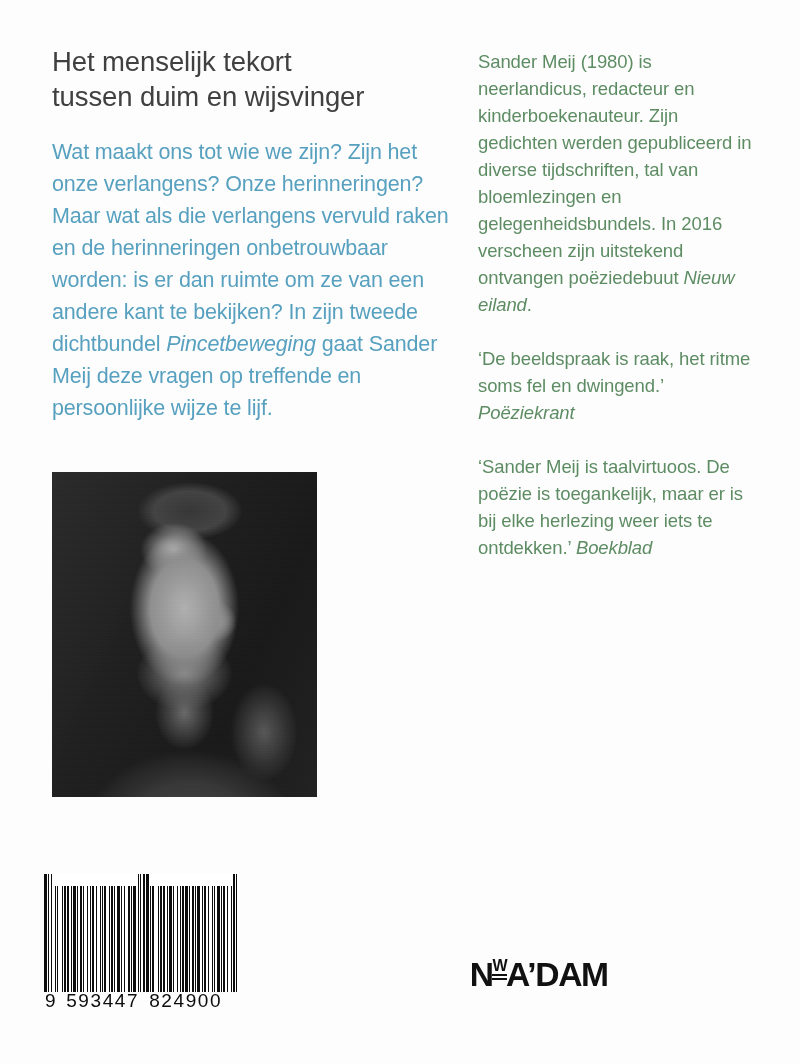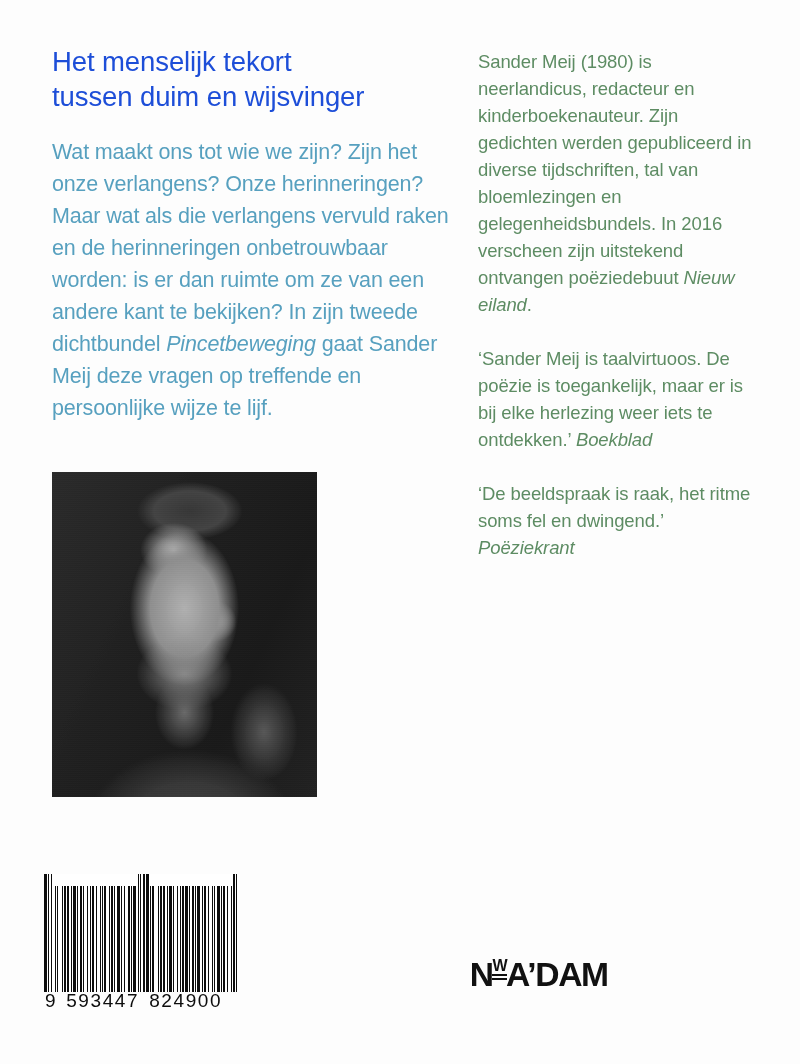--- a/index.html
+++ b/index.html
@@ -21,21 +21,21 @@
 
   
   .left-col {
     position: absolute;
     left: 52px;
     top: 44px;
     width: 400px;
   }
 
   .title {
-    color: #1d4ed8;
+    color: #404040;
     font-size: 27.5px;
     line-height: 35px;
     font-weight: 400;
     letter-spacing: -0.1px;
     white-space: pre-line;
   }
 
   .blurb {
     margin-top: 22px;
     color: #57a0bf;
@@ -200,24 +200,24 @@
   <div class="photo-wrap">
     <div class="photo"></div>
     <div class="photo-grain"></div>
   </div>
 
   <div class="right-col">
     <p>
       <span>Sander Meij (1980) is neerlandicus, redacteur en kinderboekenauteur. Zijn gedichten werden gepubliceerd in diverse tijdschriften, tal van bloemlezingen en gelegenheidsbundels. In 2016 verscheen zijn uitstekend ontvangen poëziedebuut </span><i>Nieuw eiland</i><span>.</span>
     </p>
     <p>
-      <span>‘Sander Meij is taalvirtuoos. De poëzie is toegankelijk, maar er is bij elke herlezing weer iets te ontdekken.’ </span><i>Boekblad</i>
+      <span>‘De beeldspraak is raak, het ritme soms fel en dwingend.’ </span><i>Poëziekrant</i>
     </p>
     <p>
-      <span>‘De beeldspraak is raak, het ritme soms fel en dwingend.’ </span><i>Poëziekrant</i>
+      <span>‘Sander Meij is taalvirtuoos. De poëzie is toegankelijk, maar er is bij elke herlezing weer iets te ontdekken.’ </span><i>Boekblad</i>
     </p>
   </div>
 
   <div class="barcode-block">
     <div class="barcode-bars" id="barcode-bars">
         <span style="width: 3.96px; height: 118px;"></span>
         <span class="sp" style="width: 1.32px; height: 118px;"></span>
         <span style="width: 1.32px; height: 118px;"></span>
         <span class="sp" style="width: 2.64px; height: 118px;"></span>
         <span style="width: 1.32px; height: 118px;"></span>

